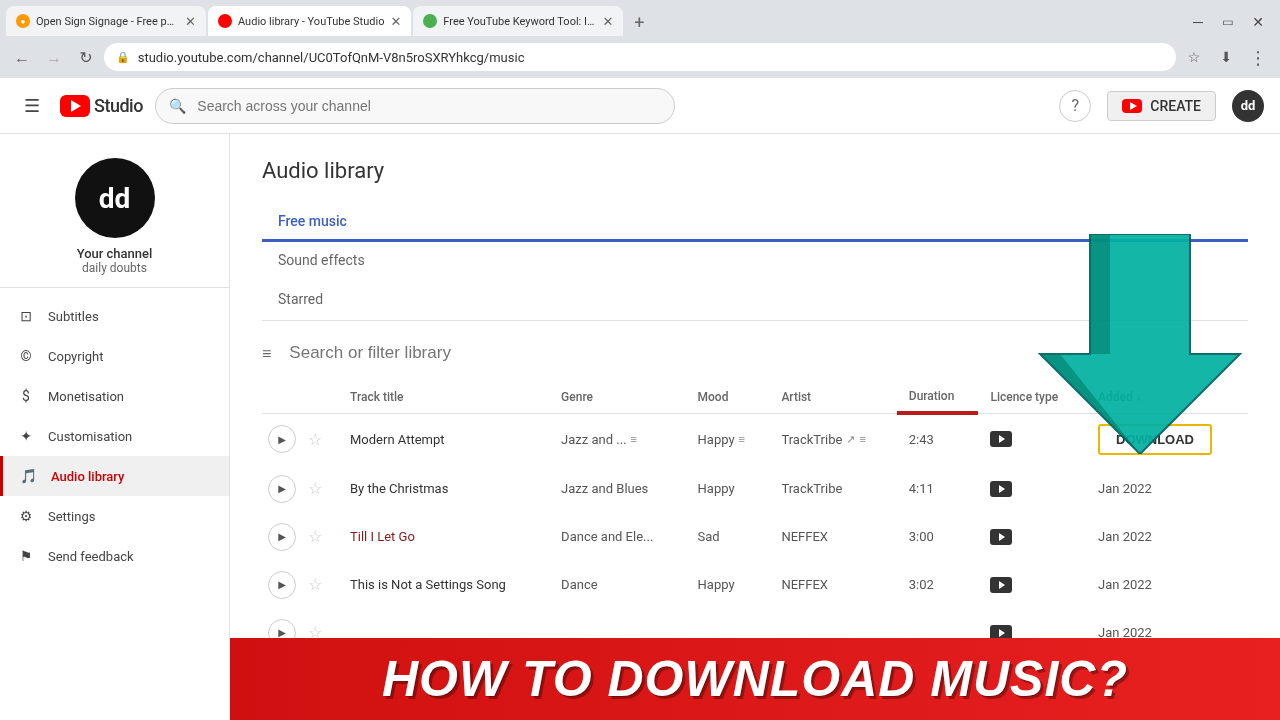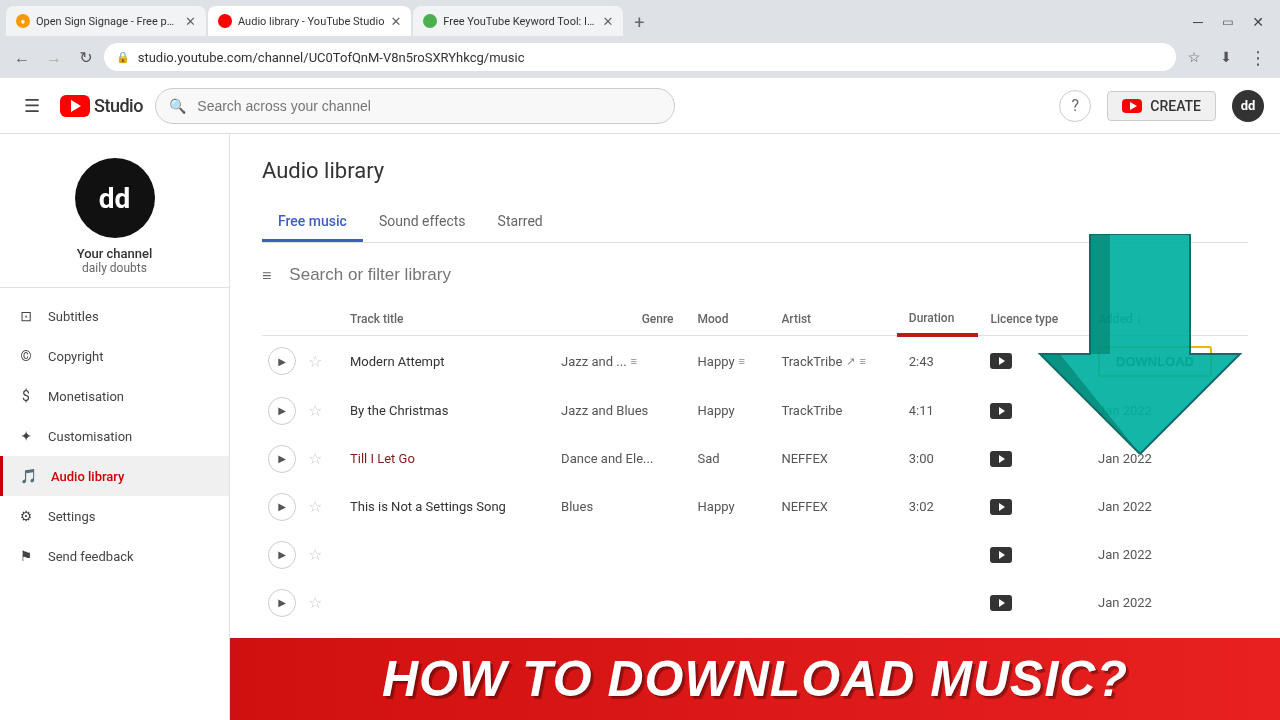--- a/index.html
+++ b/index.html
@@ -119,21 +119,21 @@
       </div>
       <div style="display:flex;align-items:center;gap:12px;padding:10px 16px;cursor:pointer;color:#444;font-size:13px;">
         <div style="width:20px;height:20px;display:flex;align-items:center;justify-content:center;flex-shrink:0;font-size:14px;">⚑</div>
         <span>Send feedback</span>
       </div>
     </div>
 
     <div style="flex:1;overflow-y:auto;padding:24px 32px;position:relative;background:#fff;">
       <h1 style="font-size:22px;font-weight:400;color:#333;margin-bottom:20px;">Audio library</h1>
 
-      <div style="display:flex;gap:0;border-bottom:1px solid #e0e0e0;margin-bottom:16px;">
+      <div style="display:flex;gap:0;border-bottom:1px solid #e0e0e0;margin-bottom:16px;flex-direction:column;">
         <div style="padding:10px 16px;font-size:14px;color:#3e5fc2;cursor:pointer;border-bottom:3px solid #3e5fc2;font-weight:500;">
           <span>Free music</span>
         </div>
         <div style="padding:10px 16px;font-size:14px;color:#666;cursor:pointer;border-bottom:3px solid transparent;">
           <span>Sound effects</span>
         </div>
         <div style="padding:10px 16px;font-size:14px;color:#666;cursor:pointer;border-bottom:3px solid transparent;">
           <span>Starred</span>
         </div>
       </div>
@@ -142,21 +142,21 @@
         <span style="color:#666;font-size:16px;cursor:pointer;">≡</span>
         <input style="flex: 1 1 0%; height: 32px; border: none; padding: 0px 10px; font-size: 17px; color: rgb(153, 153, 153); outline: none;" placeholder="Search or filter library">
       </div>
 
       <table style="width:100%;border-collapse:collapse;">
         <thead>
           <tr>
             <th style="text-align:left;padding:8px 6px;font-size:12px;color:#666;font-weight:500;border-bottom:1px solid #e0e0e0;width:36px;"></th>
             <th style="text-align:left;padding:8px 6px;font-size:12px;color:#666;font-weight:500;border-bottom:1px solid #e0e0e0;width:36px;"></th>
             <th style="text-align:left;padding:8px 12px;font-size:12px;color:#666;font-weight:500;border-bottom:1px solid #e0e0e0;">Track title</th>
-            <th style="text-align:right;padding:8px 12px;font-size:12px;color:#666;font-weight:500;border-bottom:1px solid #e0e0e0;margin-top:11px;">Genre</th>
+            <th style="text-align:left;padding:8px 12px;font-size:12px;color:#666;font-weight:500;border-bottom:1px solid #e0e0e0;margin-top:11px;">Genre</th>
             <th style="text-align:left;padding:8px 12px;font-size:12px;color:#666;font-weight:500;border-bottom:1px solid #e0e0e0;">Mood</th>
             <th style="text-align:left;padding:8px 12px;font-size:12px;color:#666;font-weight:500;border-bottom:1px solid #e0e0e0;">Artist</th>
             <th style="text-align:left;padding:8px 12px;font-size:12px;color:#666;font-weight:500;border-bottom:4px solid #b91c1c;">Duration</th>
             <th style="text-align:left;padding:8px 12px;font-size:12px;color:#666;font-weight:500;border-bottom:1px solid #e0e0e0;">Licence type</th>
             <th style="text-align:left;padding:8px 12px;font-size:12px;color:#666;font-weight:500;border-bottom:1px solid #e0e0e0;cursor:pointer;">Added ↓</th>
           </tr>
         </thead>
         <tbody id="tracks-tbody">
 
           <tr style="background:#fff;">
@@ -228,21 +228,21 @@
           </tr>
 
           <tr style="background:#fff;">
             <td style="padding:10px 6px;">
               <div style="width:28px;height:28px;border-radius:50%;border:1px solid #ccc;display:flex;align-items:center;justify-content:center;cursor:pointer;color:#555;font-size:10px;">▶</div>
             </td>
             <td style="padding:10px 6px;">
               <span style="font-size:16px;color:#ccc;cursor:pointer;">☆</span>
             </td>
             <td style="padding:10px 12px;font-size:13px;color:#333;">This is Not a Settings Song</td>
-            <td style="padding:10px 12px;font-size:13px;color:#555;">Blues</td>
+            <td style="padding:10px 12px;font-size:13px;color:#555;">Dance</td>
             <td style="padding:10px 12px;font-size:13px;color:#555;">Happy</td>
             <td style="padding:10px 12px;font-size:13px;color:#555;">NEFFEX</td>
             <td style="padding:10px 12px;font-size:13px;color:#555;">3:02</td>
             <td style="padding:10px 12px;">
               <div style="width:22px;height:16px;background:#333;border-radius:3px;display:inline-flex;align-items:center;justify-content:center;cursor:pointer;">
                 <span style="border-left:6px solid #fff;border-top:4px solid transparent;border-bottom:4px solid transparent;display:inline-block;margin-left:2px;"></span>
               </div>
             </td>
             <td style="padding:10px 12px;font-size:13px;color:#555;">Jan 2022</td>
           </tr>

